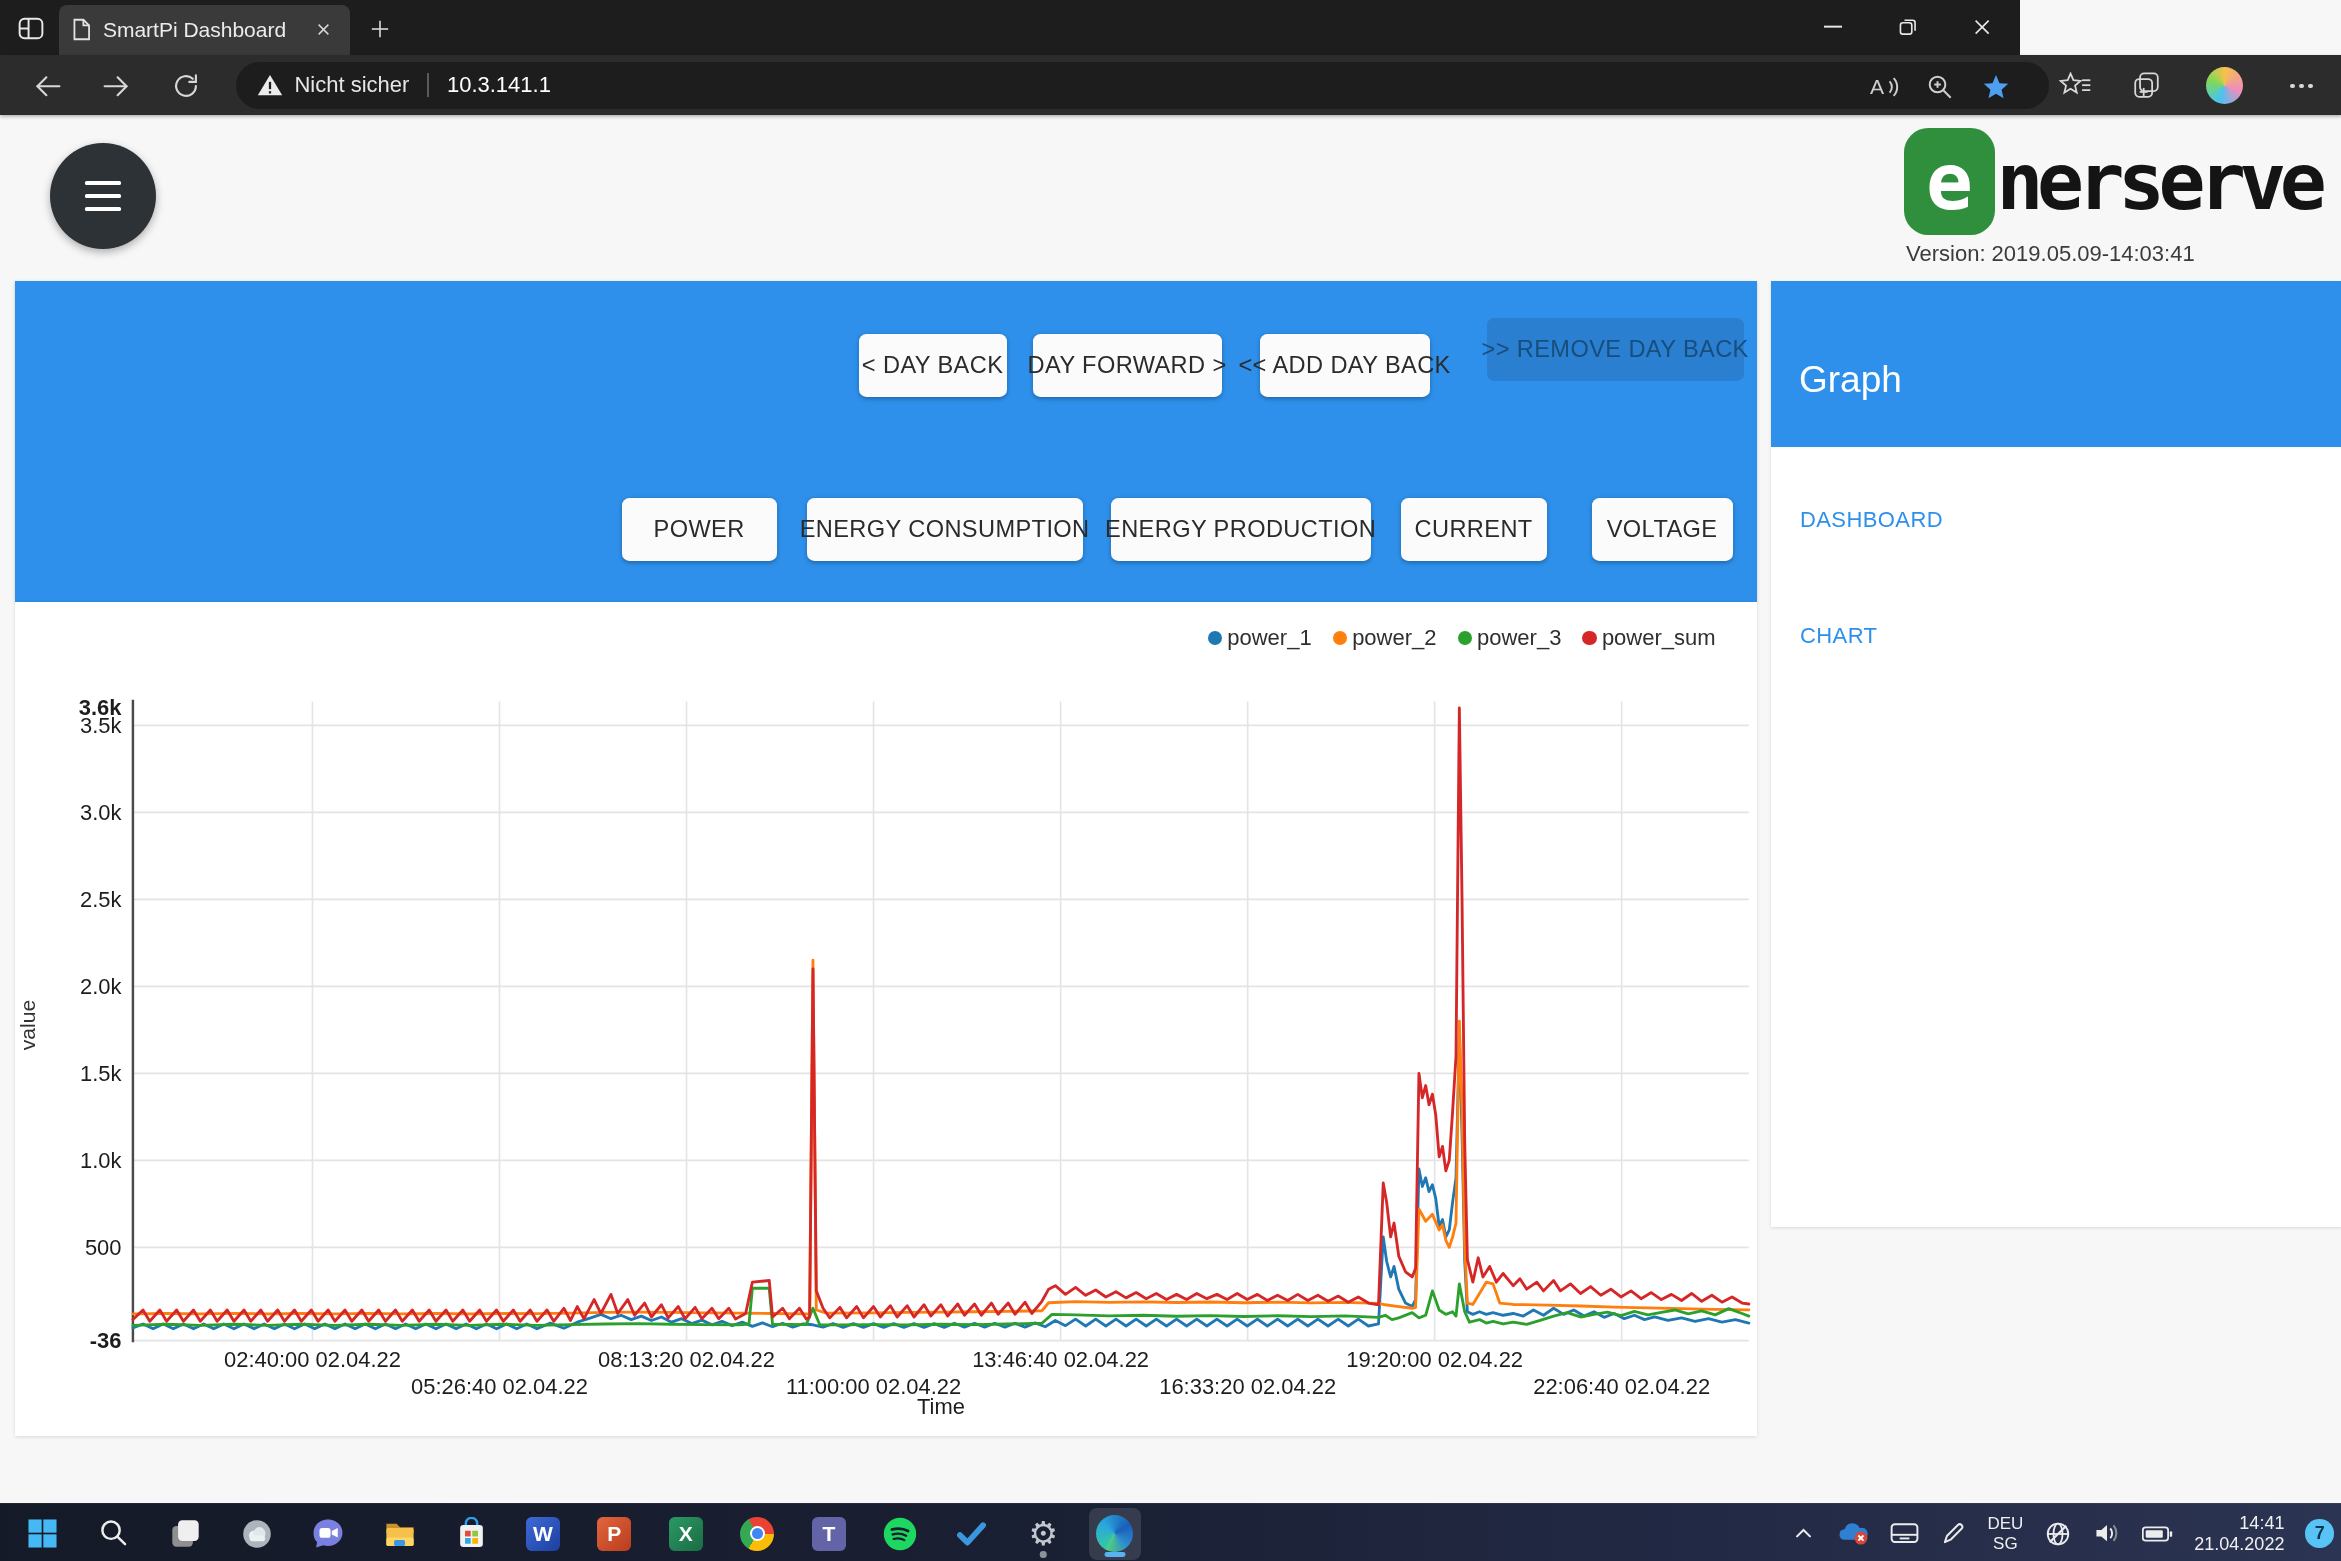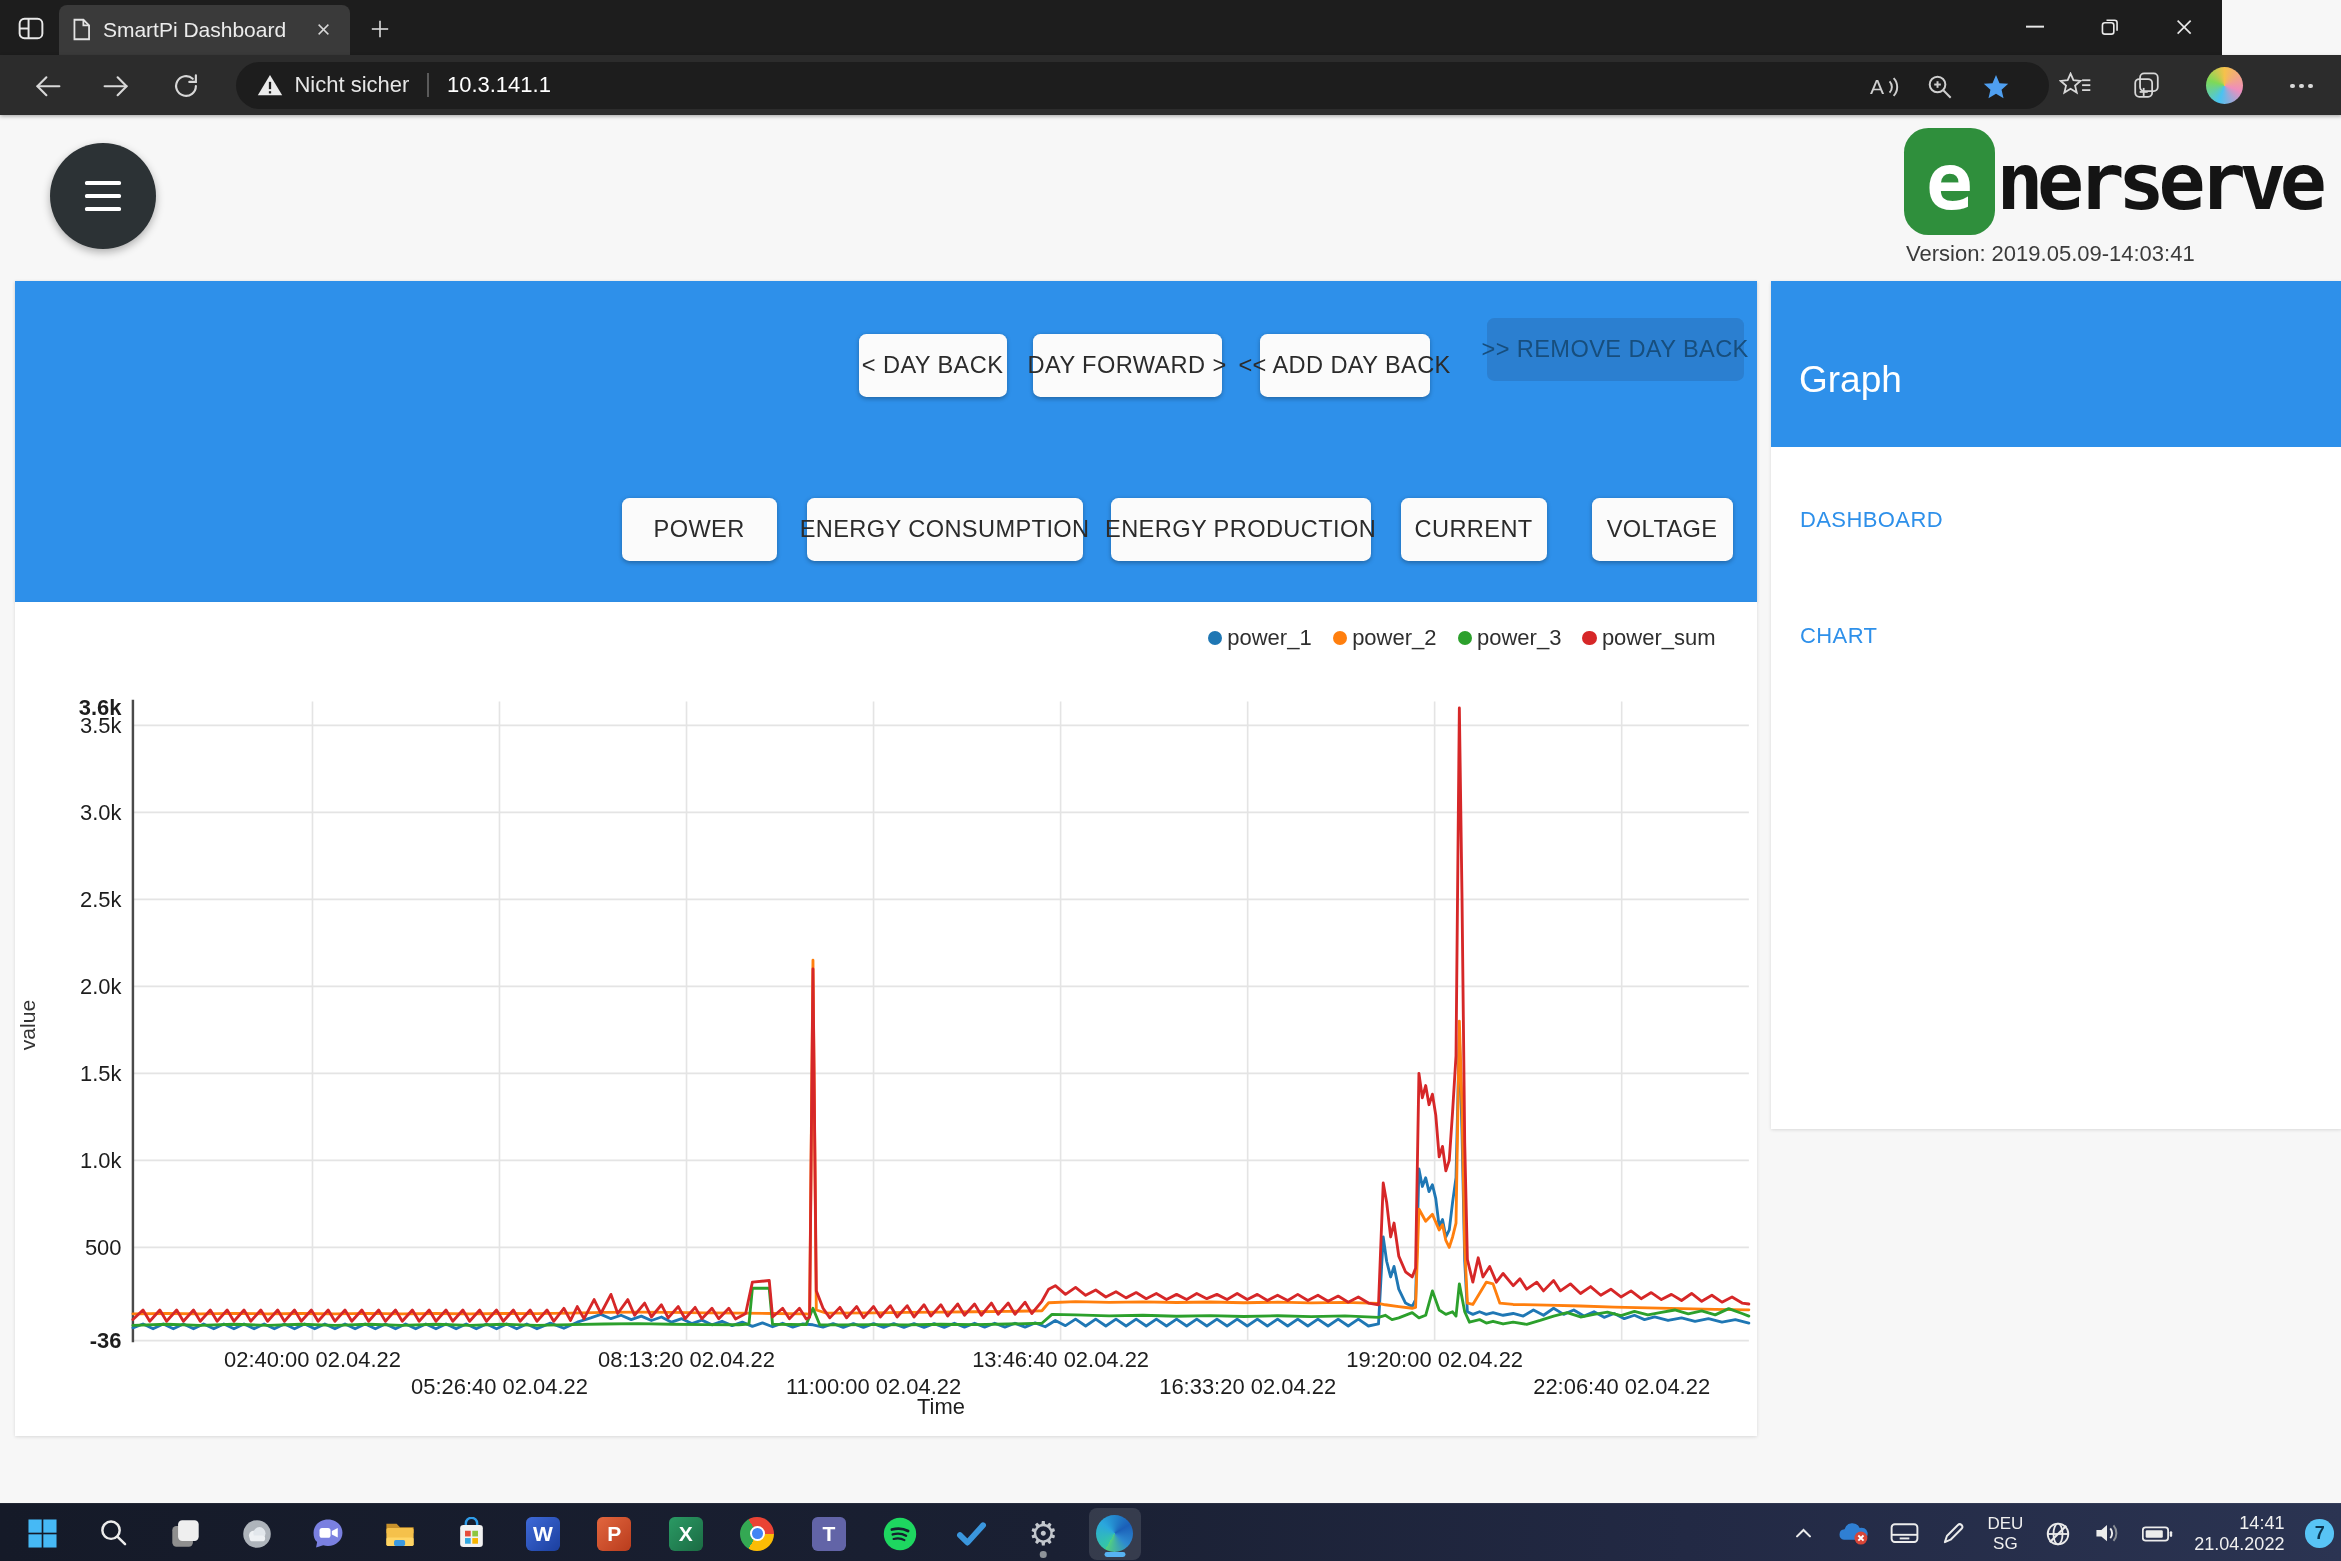--- a/index.html
+++ b/index.html
@@ -1,18 +1,18 @@
 <!DOCTYPE html>
 <html style="font-size:13px"><head>
 <meta charset="utf-8">
 <style>
   html,body{margin:0;padding:0;width:2342px;height:1561px;overflow:hidden;
     font-family:"Liberation Sans",sans-serif;background:#f7f7f7;position:relative;}
   
-  .titlebar{position:absolute;top:0;left:0;width:2222px;height:55px;background:#1d1d1d;}
+  .titlebar{position:absolute;top:0;left:0;width:2020px;height:55px;background:#1d1d1d;}
   .ws-btn{position:absolute;left:13px;top:13px;width:36px;height:31px;display:flex;align-items:center;justify-content:center;border-radius:4.9px;}
   .tab{position:absolute;left:59px;top:4.9px;width:291px;height:50px;background:#3a3a3a;border-radius:8.1px 8.1px 0 0;display:flex;align-items:center;padding:0 13px;box-sizing:border-box;color:#ececec;}
   .tab-title{font-size:21px;flex:1;margin-left:11.4px;white-space:nowrap;overflow:hidden;}
   .tab-close{width:28px;height:28px;display:flex;align-items:center;justify-content:center;border-radius:4.9px;}
   .newtab-btn{position:absolute;left:363px;top:14.6px;width:33px;height:29px;display:flex;align-items:center;justify-content:center;border-radius:4.9px;}
   .wincontrols{position:absolute;right:0;top:0;height:54px;display:flex;}
   .winbtn{width:75px;height:54px;display:flex;align-items:center;justify-content:center;}
   .toolbar{position:absolute;top:55px;left:0;width:2342px;height:60px;background:#2c2c2c;box-shadow:0 1.6px 4.1px rgba(0,0,0,.35);}
   .nav-ic{position:absolute;top:14.6px;width:33px;height:33px;display:flex;align-items:center;justify-content:center;border-radius:4.9px;}
   .addr{position:absolute;left:236px;top:6.5px;width:1813px;height:47px;background:#1d1d1d;border-radius:23.6px;display:flex;align-items:center;color:#e3e3e3;}
@@ -35,21 +35,21 @@
   .version{position:absolute;left:1906px;top:241px;font-size:22px;color:#3b3b3b;}
   .bluepanel{position:absolute;left:14.6px;top:281px;width:1742px;height:321px;background:#2e90ea;box-shadow:0 0.8px 3.3px rgba(0,0,0,.2);text-align:center;}
   .btn{position:absolute;height:63px;background:#fbfbfb;border-radius:7.3px;display:flex;align-items:center;justify-content:center;
     font-size:23.6px;font-weight:500;color:#2b2b2b;letter-spacing:0.4px;box-shadow:0 1.6px 4.1px rgba(0,0,0,.28);cursor:pointer;white-space:nowrap;}
   .btn.disabled{background:#2b7fd0;color:#174e7d;box-shadow:none;}
   .chartcard{position:absolute;left:14.6px;top:602px;width:1742px;height:834px;background:#fff;box-shadow:0 0.8px 3.3px rgba(0,0,0,.12);}
   .legend{position:absolute;top:23px;right:41px;display:flex;gap:21px;align-items:center;}
   .legend .item{display:flex;align-items:center;gap:4.9px;}
   .legend .dot{width:14.6px;height:14.6px;border-radius:50%;}
   .legend .lbl{font-size:22px;color:#2f2f2f;}
-  .sidebar{position:absolute;left:1771px;top:281px;width:571px;height:848px;background:#fff;box-shadow:0 0.8px 3.3px rgba(0,0,0,.12);}
+  .sidebar{position:absolute;left:1771px;top:281px;width:571px;height:946px;background:#fff;box-shadow:0 0.8px 3.3px rgba(0,0,0,.12);}
   .sidebar-head{width:100%;height:166px;background:#2e90ea;box-sizing:border-box;padding:78px 0 0 28px;}
   .sidebar-title{color:#fff;font-size:37px;}
   .side-link{position:absolute;left:29px;font-size:22px;color:#2e90ea;letter-spacing:0.4px;cursor:pointer;}
   
   .taskbar{position:absolute;left:0;top:1503px;width:2342px;height:59px;
     background:linear-gradient(90deg,#151a28 0%,#1a2033 45%,#222944 72%,#2b3452 100%);
     border-top:0.8px solid rgba(255,255,255,.06);box-sizing:border-box;}
   .tb-items{position:absolute;left:16.3px;top:0;height:59px;display:flex;align-items:center;}
   .tb-item{width:52px;height:52px;margin-right:19.5px;display:flex;align-items:center;justify-content:center;position:relative;border-radius:8.1px;}
   .tb-item.active{background:rgba(255,255,255,.12);}

